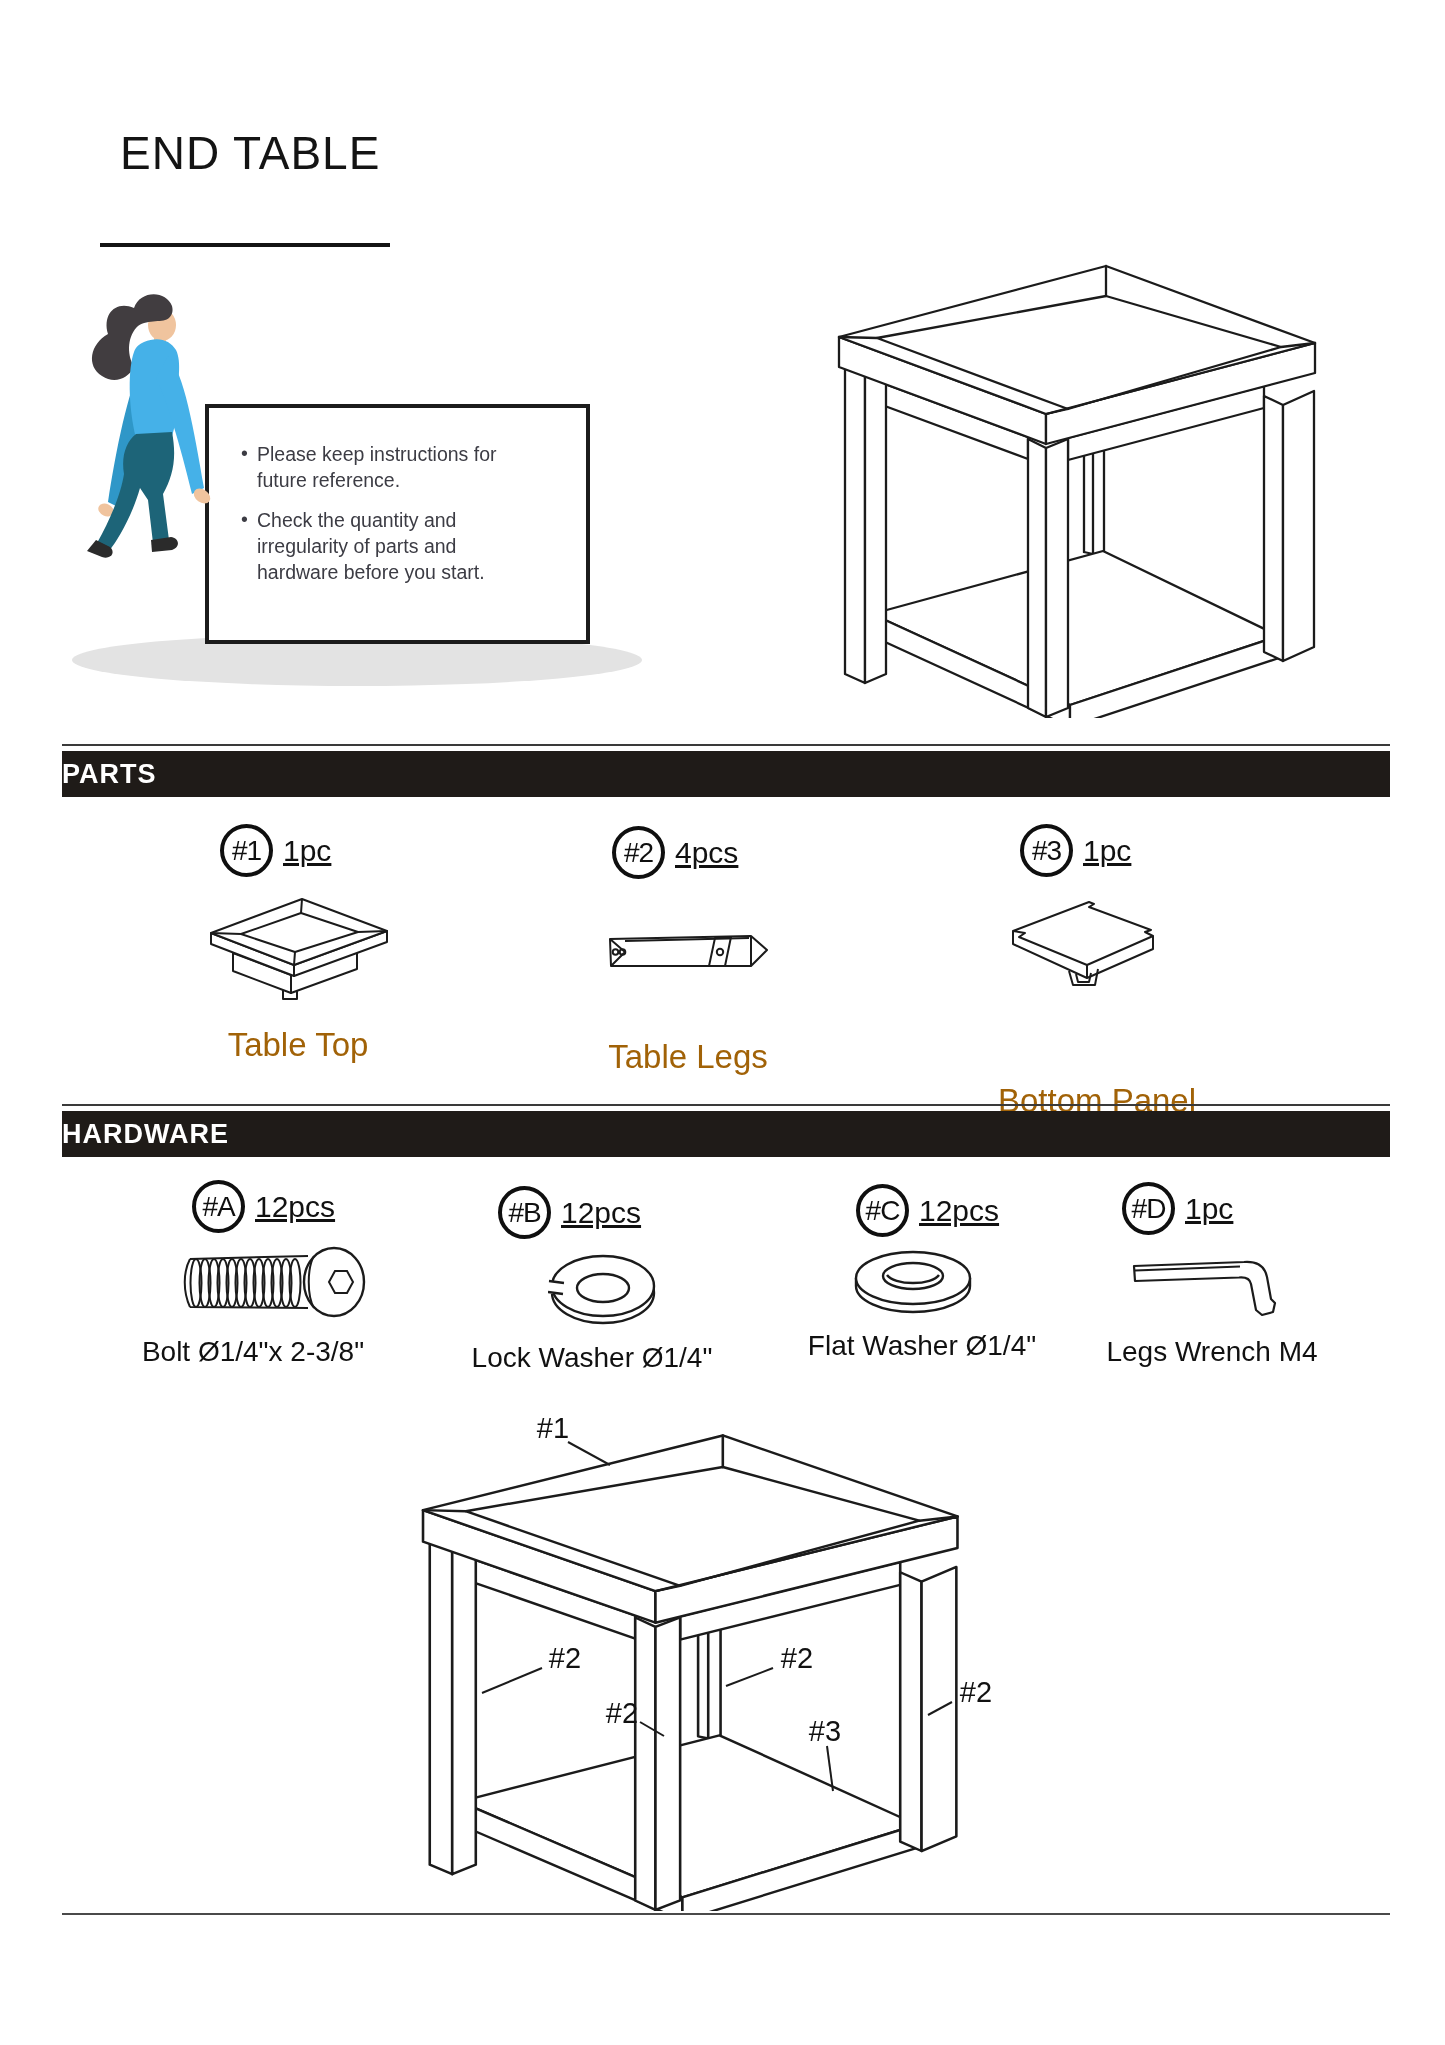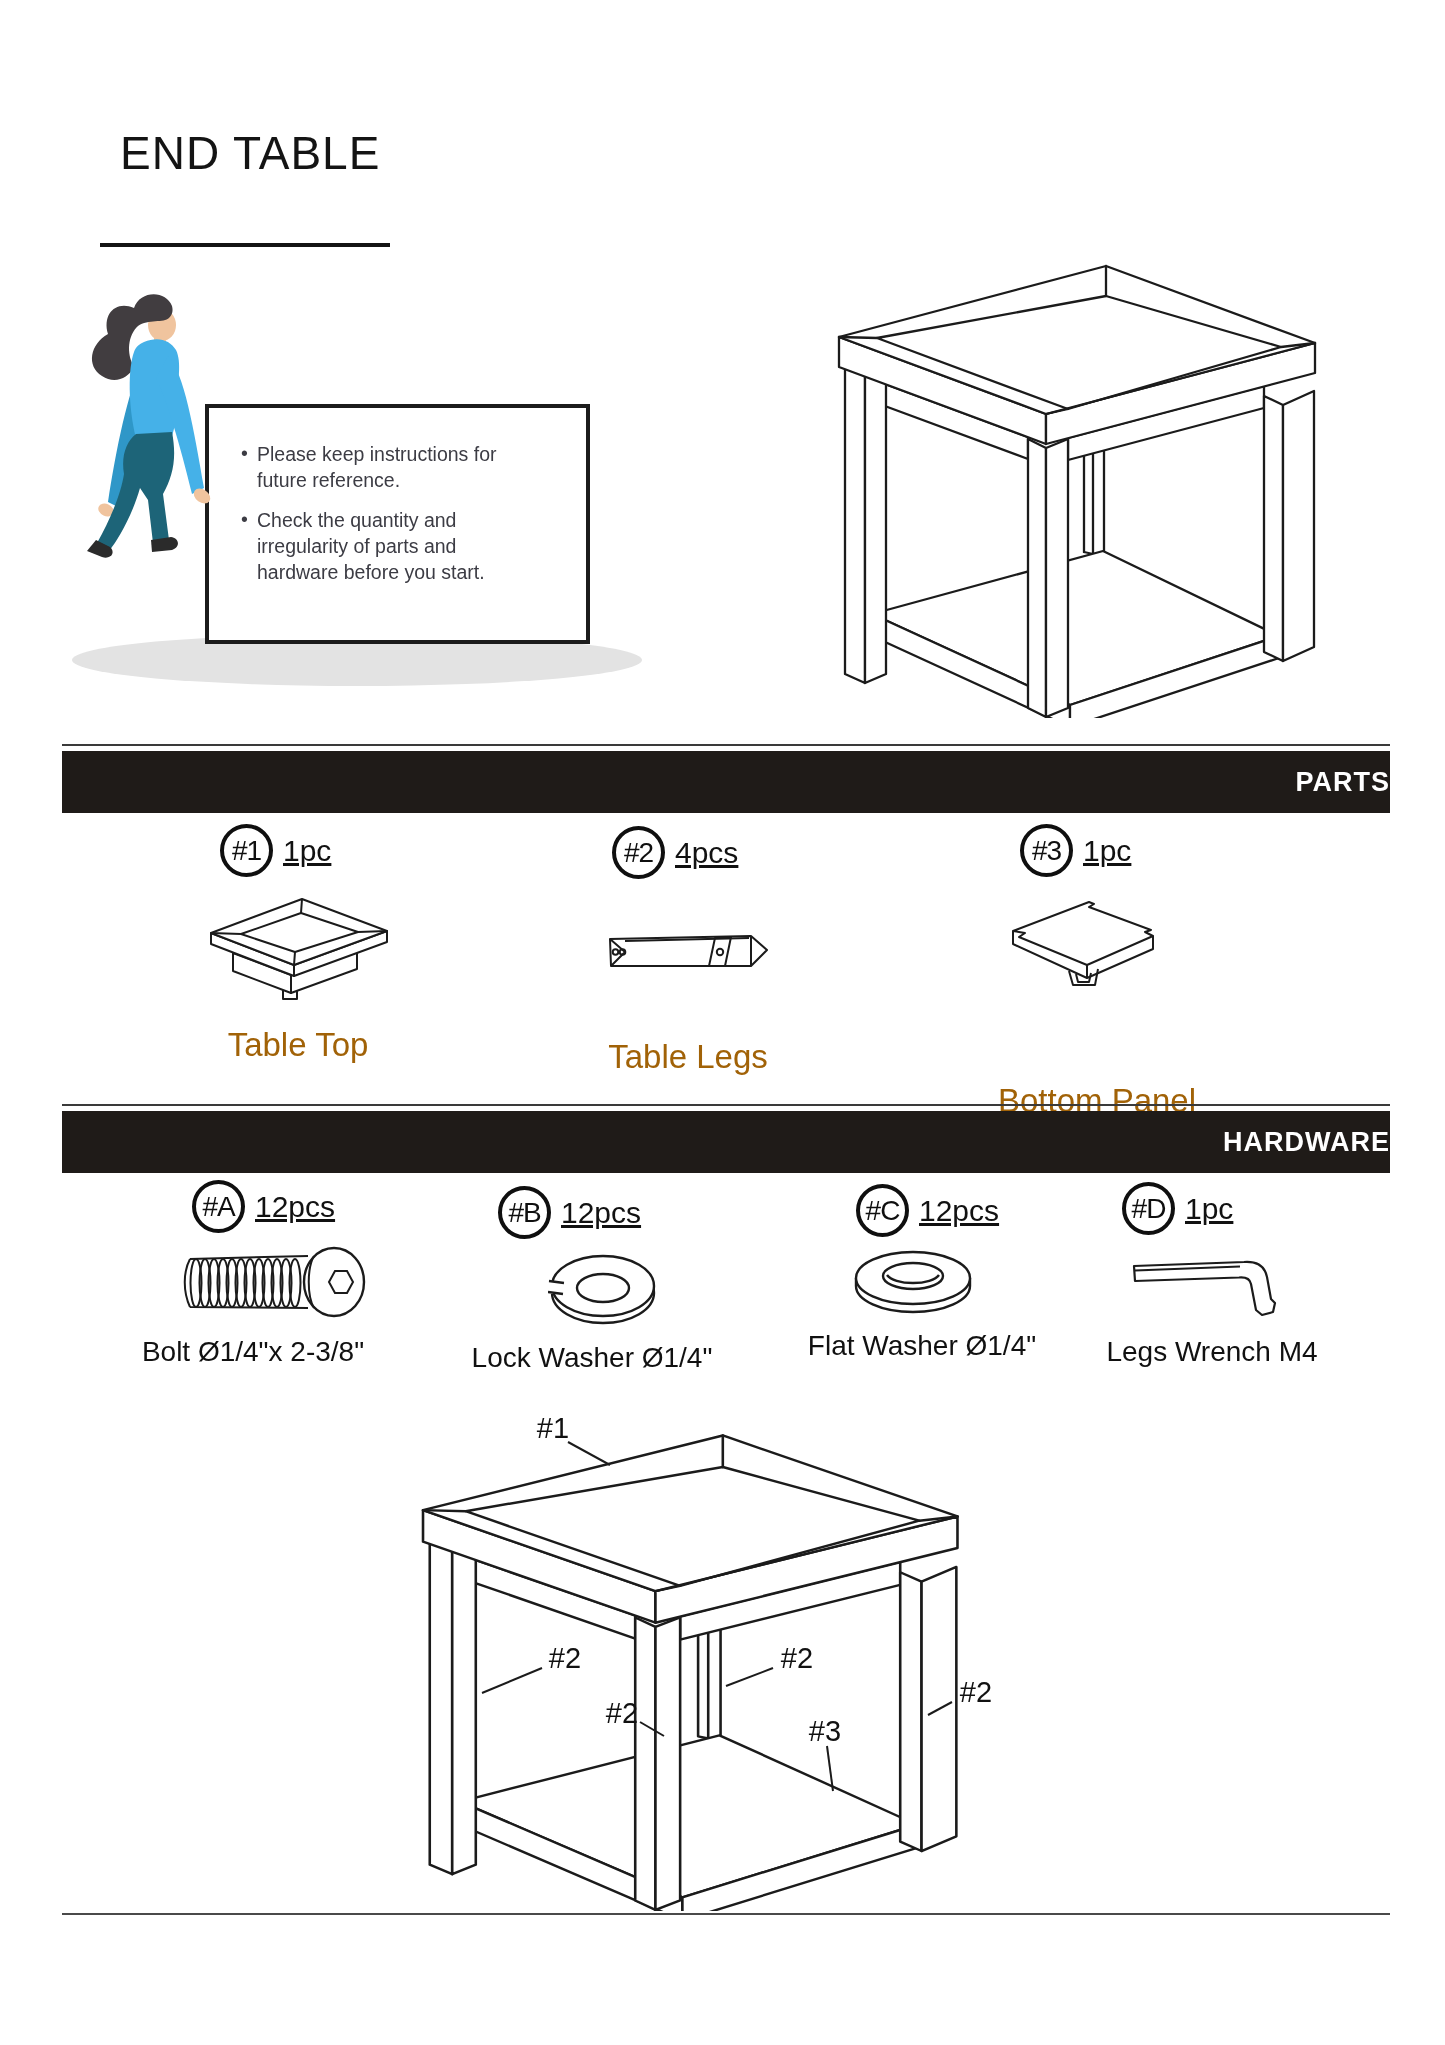--- a/index.html
+++ b/index.html
@@ -13,21 +13,21 @@
   .shadow{left:72px;top:634px;width:570px;height:52px;border-radius:50%;background:#e3e3e3;z-index:1;}
   .sign-box{left:205px;top:404px;width:385px;height:240px;background:#fff;border:4px solid #1c1c1c;
             box-sizing:border-box;z-index:2;}
   .sign-box ul{list-style:none;margin:34px 0 0 30px;padding:0;width:285px;}
   .sign-box li{position:relative;padding-left:18px;font-size:19.5px;line-height:1.32;color:#3c3c44;margin-bottom:15px;}
   .sign-box .blt{position:absolute;left:2px;top:-1px;}
   .woman-svg{left:64px;top:280px;z-index:3;}
   .table-hero{left:790px;top:238px;z-index:2;}
   
   .hairline{left:62px;width:1328px;height:2px;background:#3a3a3a;}
-  .banner{left:62px;width:1328px;height:62px;background:#1f1b18;display:flex;align-items:center;justify-content:flex-end;}
+  .banner{left:62px;width:1328px;height:46px;background:#1f1b18;display:flex;align-items:center;justify-content:flex-start;}
   .banner span{color:#fff;font-weight:bold;font-size:27px;letter-spacing:1px;}
   
   .refgrp{display:flex;align-items:center;gap:10px;}
   .ref{width:53px;height:53px;box-sizing:border-box;border:4px solid #0f0f0f;border-radius:50%;
        display:flex;align-items:center;justify-content:center;font-size:28px;letter-spacing:-1px;color:#0f0f0f;}
   .qty{font-size:30px;color:#111;text-decoration:underline;}
   .pname{font-size:33px;color:#a16207;transform:translateX(-50%);white-space:nowrap;}
   .hname{font-size:28px;color:#111;transform:translateX(-50%);white-space:nowrap;}
   .rule-bottom{left:62px;top:1913px;width:1328px;height:2px;background:#4a4a4a;}
   svg{display:block;}

